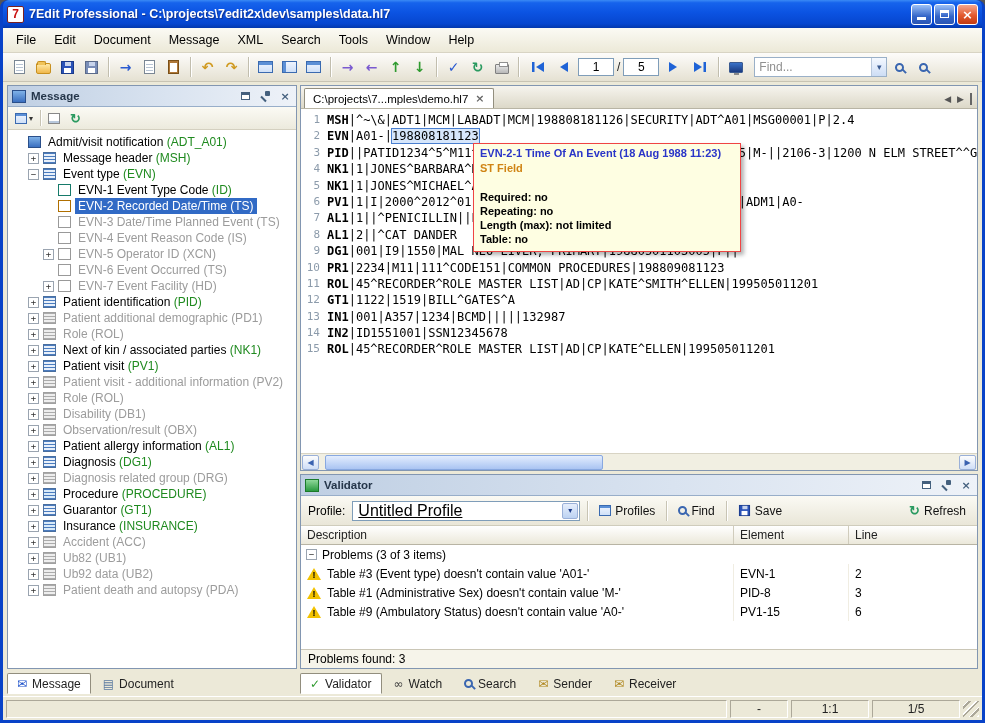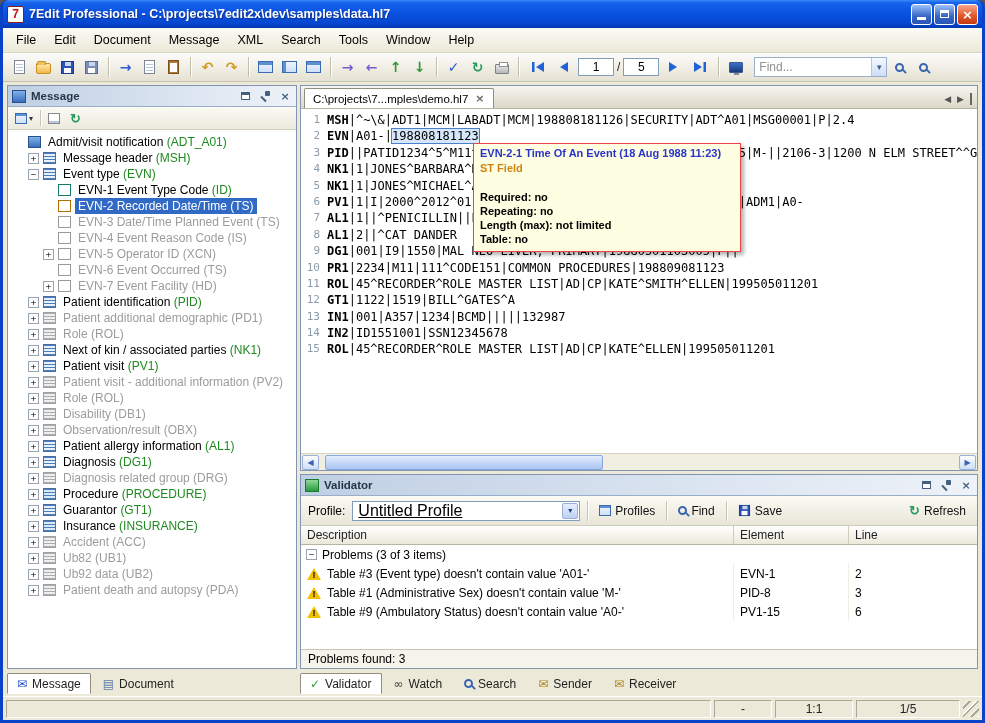--- a/index.html
+++ b/index.html
@@ -162,21 +162,21 @@
   .bl { flex: 0 0 290px; display: flex; gap: 2px; }
   .br { display: flex; gap: 2px; }
   .btab { display: flex; align-items: center; gap: 5px; height: 21px; padding: 0 9px; font-size: 12px; border: 1px solid transparent; border-radius: 2px 2px 0 0; color: #222; }
   .btab.active { background: #fff; border-color: #928e7e; border-bottom-color: #fff; }
   .bt-g { font-size: 12px; line-height: 12px; font-family: "DejaVu Sans", sans-serif; }
 
   
   .statusbar { flex: 0 0 24px; display: flex; align-items: center; gap: 3px; background: #ece9d8; border-top: 1px solid #fff; padding: 2px 3px; }
   .sb-fill { flex: 1; height: 18px; border: 1px solid; border-color: #aca899 #fff #fff #aca899; }
   .sb-cell { height: 18px; border: 1px solid; border-color: #aca899 #fff #fff #aca899; display: flex; align-items: center; justify-content: center; font-size: 12px; color: #222; }
-  .sb-cell.c1 { width: 58px; } .sb-cell.c2 { width: 78px; } .sb-cell.c3 { width: 104px; }
+  .sb-cell.c1 { width: 58px; } .sb-cell.c2 { width: 78px; } .sb-cell.c3 { width: 88px; }
   .sb-grip { width: 16px; height: 16px; background: repeating-linear-gradient(135deg, transparent 0 3px, #fff 3px 4px, #aca899 4px 6px); }
 </style>
 </head>
 <body>
 
 <div class="frame">
   <div class="titlebar">
     <div class="app-icon"><span>7</span></div>
     <div class="title-text">7Edit Professional - C:\projects\7edit2x\dev\samples\data.hl7</div>
     <div class="win-btns">

